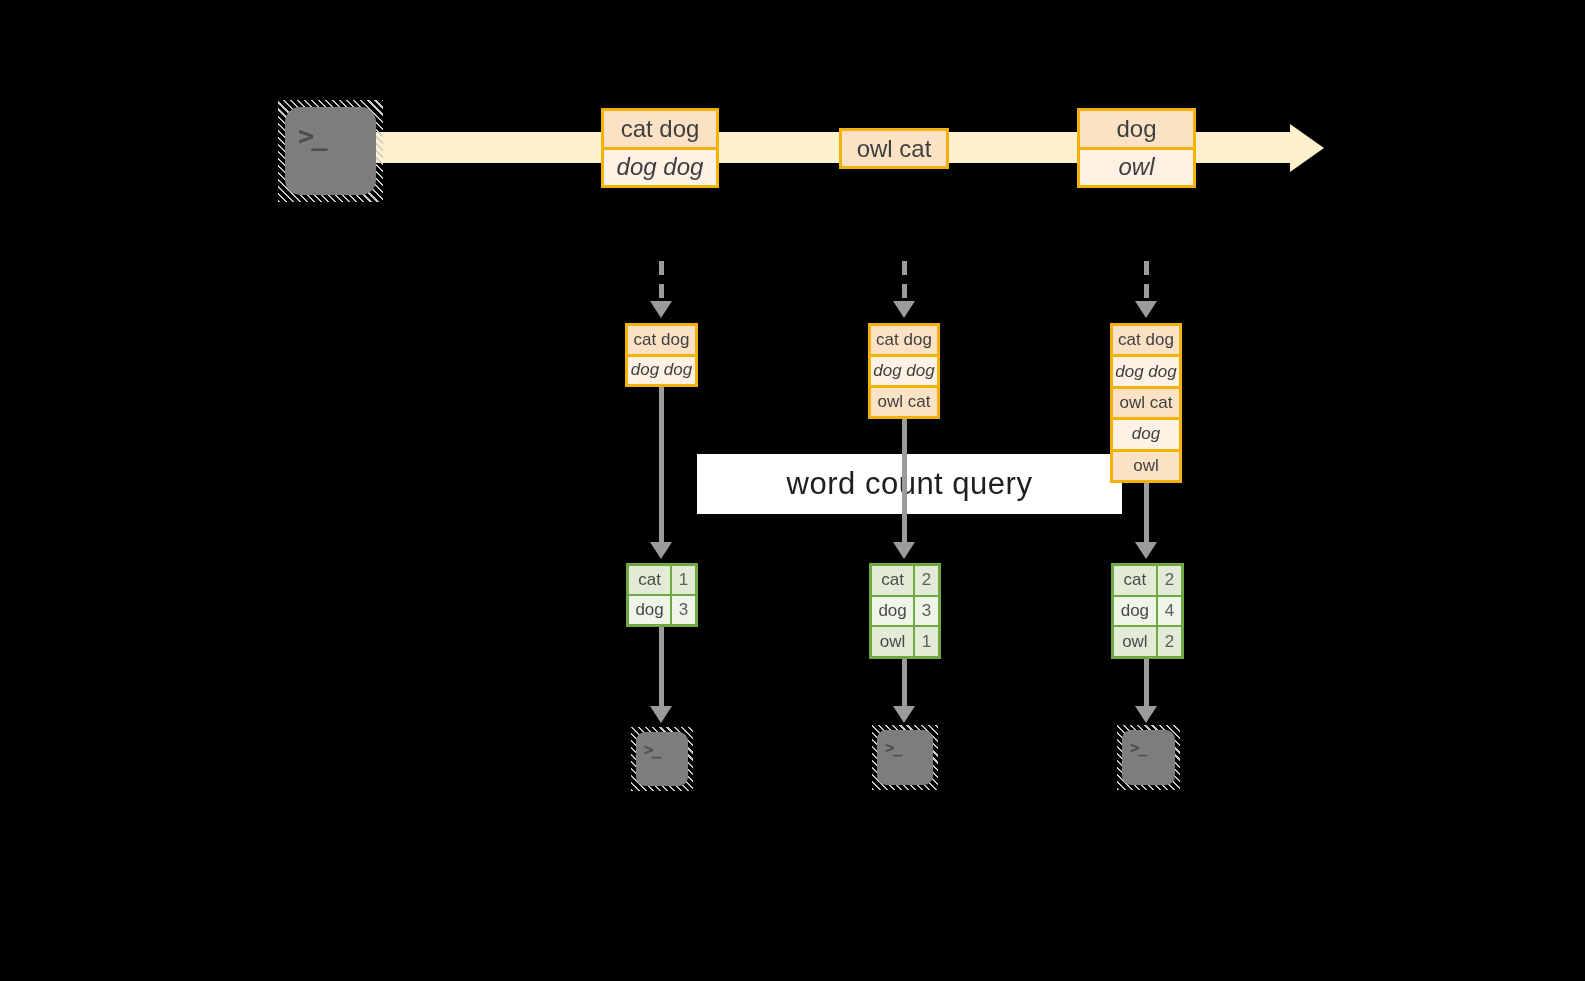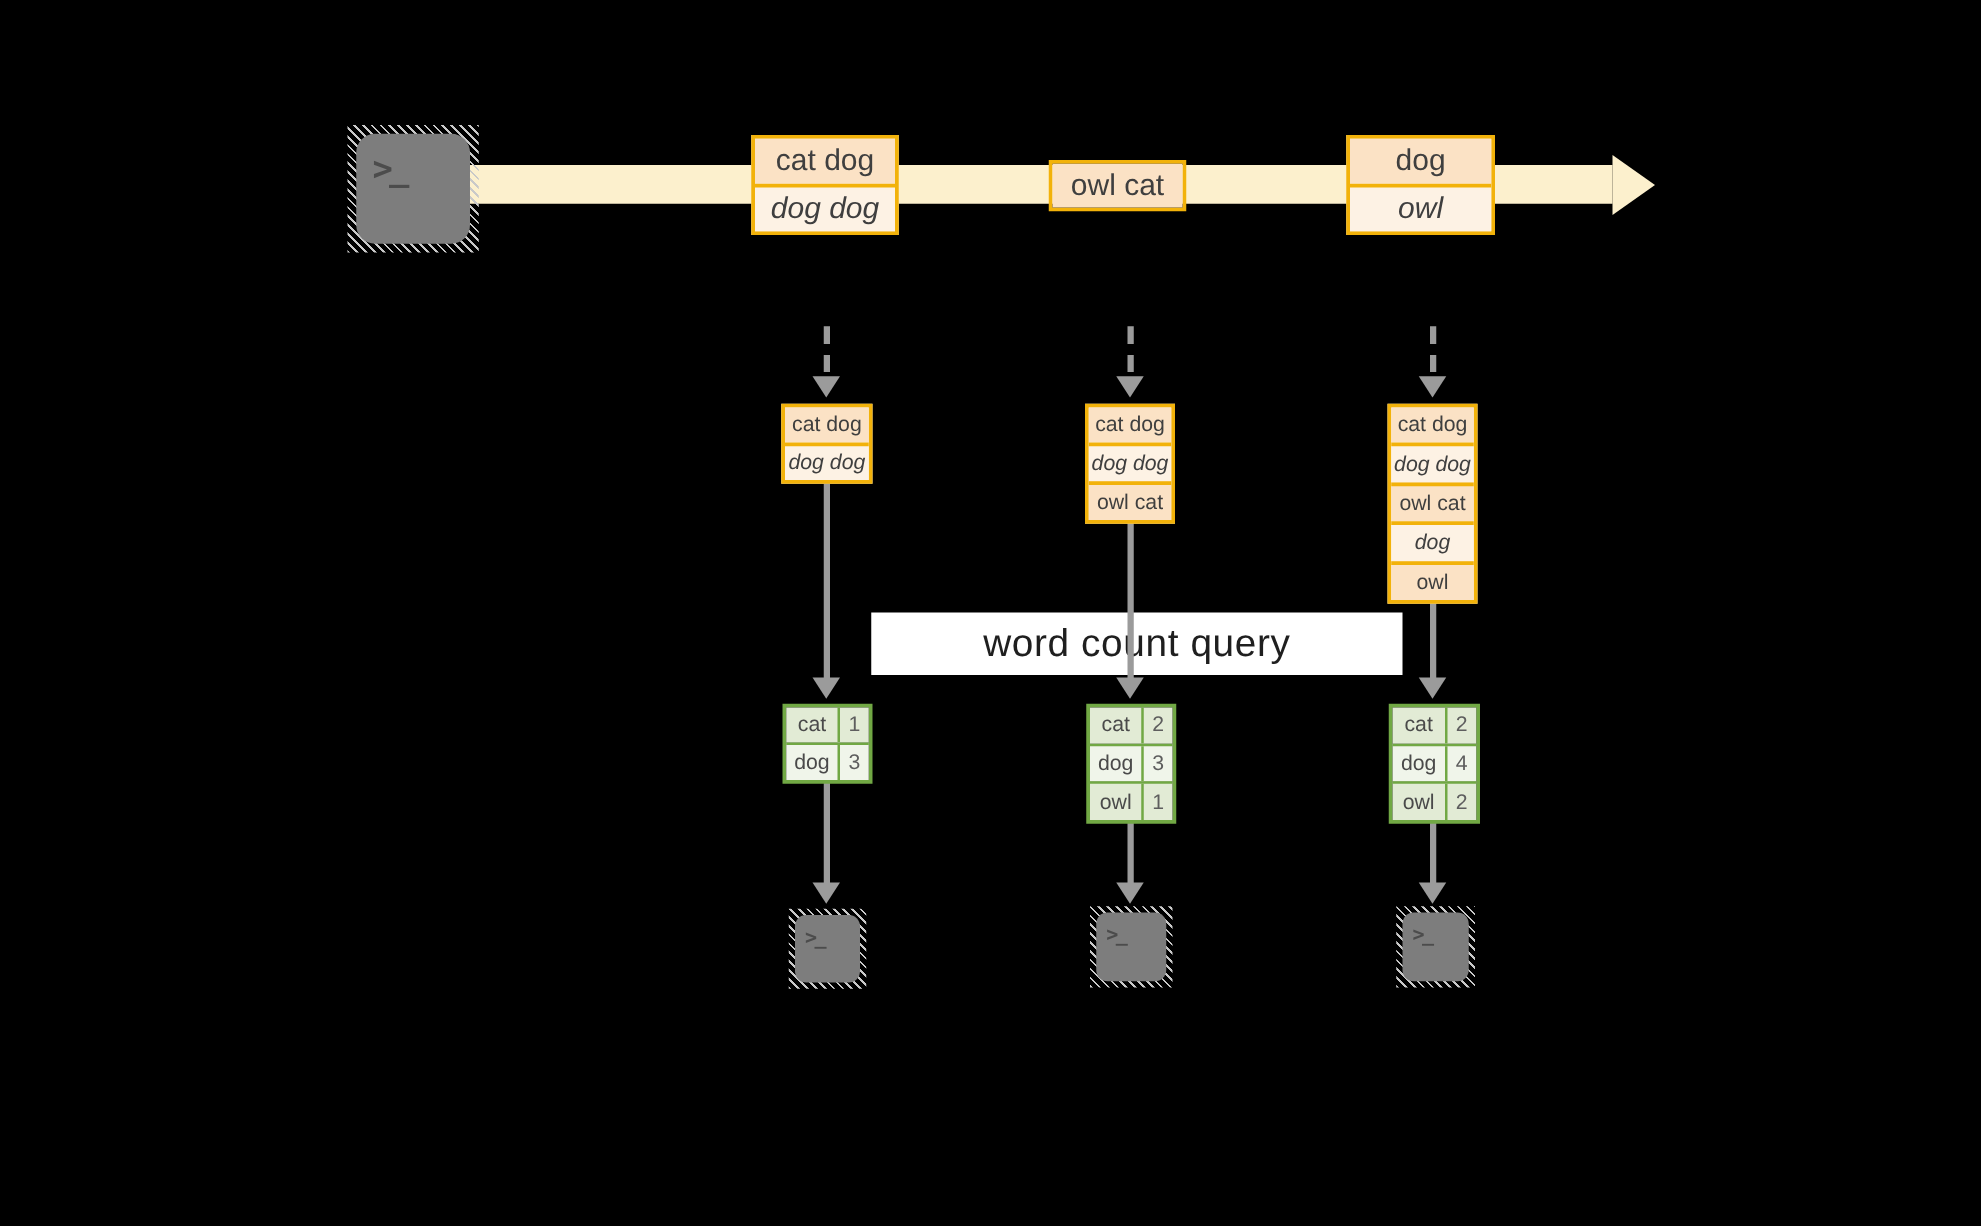--- a/index.html
+++ b/index.html
@@ -100,21 +100,21 @@
     <div class="orow peach">owl cat</div>
   </div>
   <div class="obox stack" style="left:1110px;top:323px;width:72px;height:160px">
     <div class="orow peach">cat dog</div>
     <div class="orow cream">dog dog</div>
     <div class="orow peach">owl cat</div>
     <div class="orow cream">dog</div>
     <div class="orow peach">owl</div>
   </div>
 
-  <div class="query-band" style="left:697px;top:490px;width:425px;height:50px">
+  <div class="query-band" style="left:697px;top:454px;width:425px;height:60px">
     <span>word count query</span>
   </div>
 
   <div class="vline" style="left:658.5px;top:387px;height:156px"></div>
   <div class="vhead" style="left:650px;top:542px"></div>
   <div class="vline" style="left:901.5px;top:418px;height:125px"></div>
   <div class="vhead" style="left:893px;top:542px"></div>
   <div class="vline" style="left:1143.5px;top:482px;height:61px"></div>
   <div class="vhead" style="left:1135px;top:542px"></div>
 

